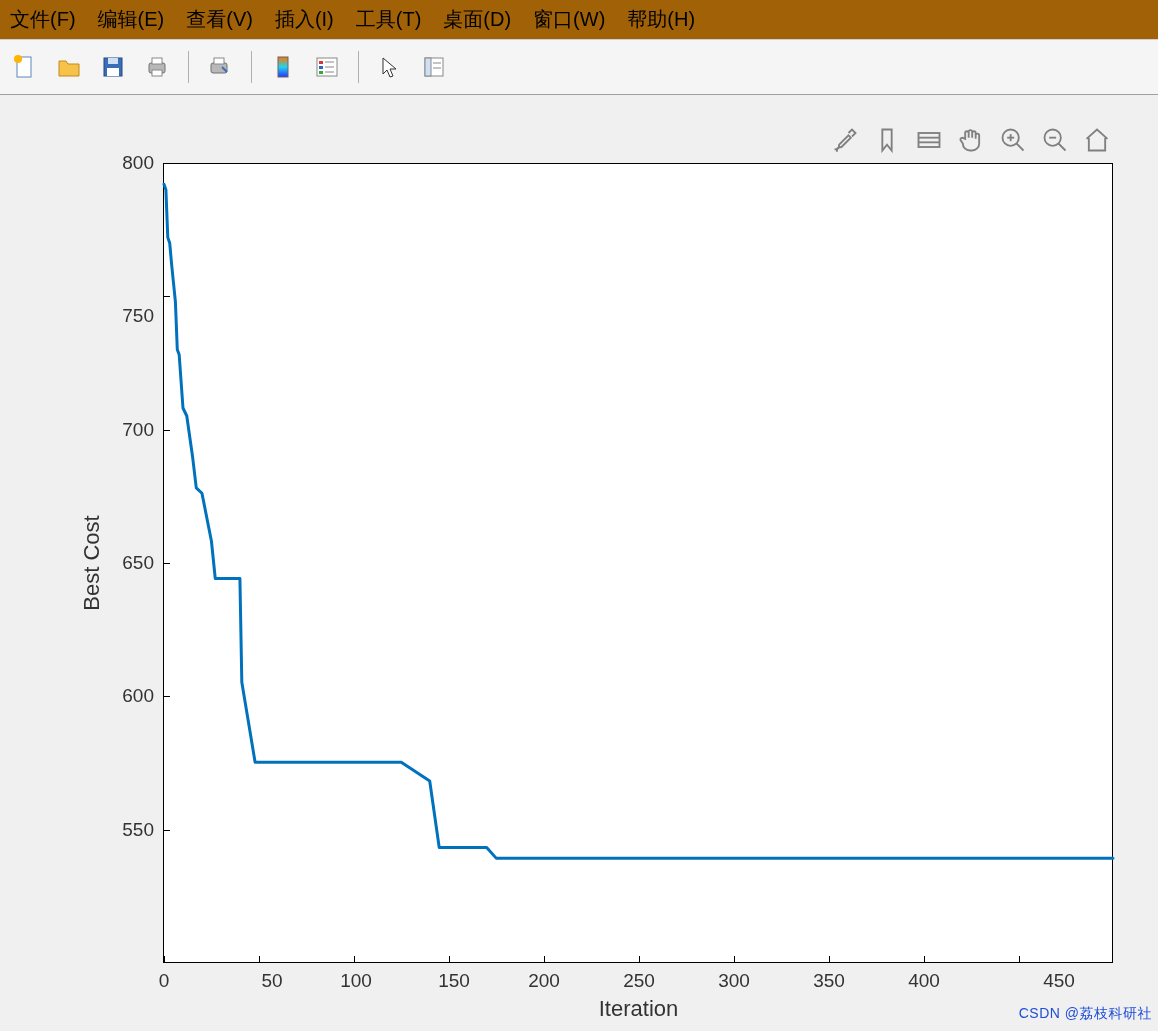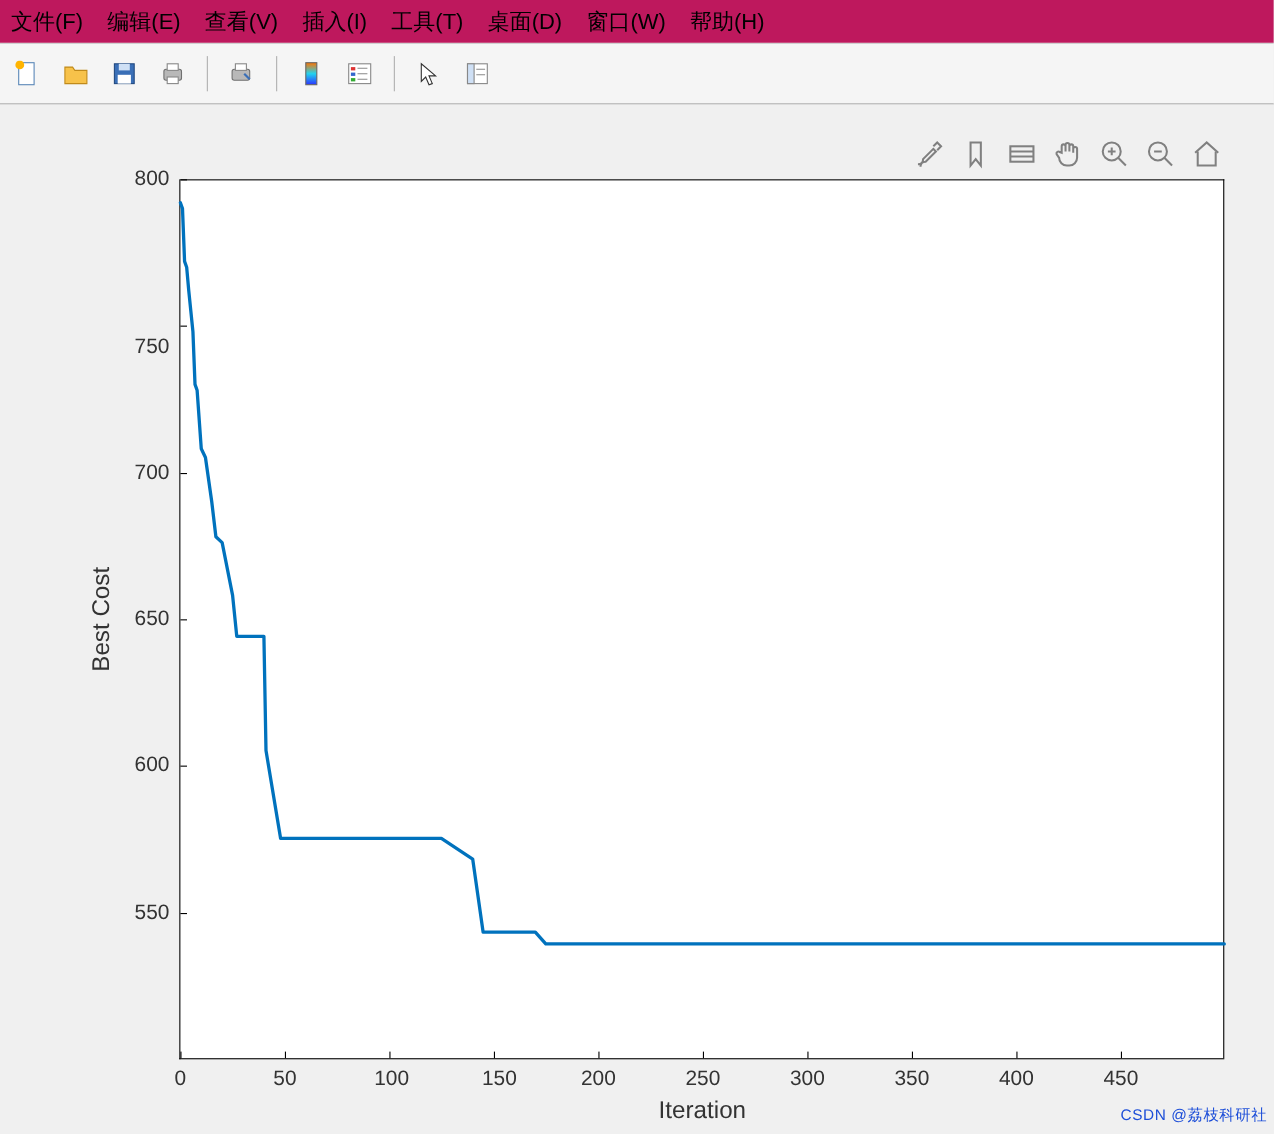--- a/index.html
+++ b/index.html
@@ -10,21 +10,21 @@
     background: #f0f0f0;
     font-family: "Microsoft YaHei", Arial, sans-serif;
     overflow: hidden;
   }
   .menubar {
     display: flex;
     gap: 22px;
     padding: 6px 10px 6px 10px;
     font-size: 20px;
     color: #000;
-    background: #be185d;
+    background: #a16207;
   }
   .menubar span { cursor: default; }
   .toolbar {
     display: flex;
     align-items: center;
     gap: 6px;
     padding: 4px 6px;
     background: #f5f5f5;
     border-top: 1px solid #d0d0d0;
     border-bottom: 1px solid #a0a0a0;
@@ -277,34 +277,34 @@
       <div class="tick-y" style="top: 400px;">650</div>
       <div class="tickmark-y" style="top: 400px;"></div>
       <div class="tick-y" style="top: 266.667px;">700</div>
       <div class="tickmark-y" style="top: 266.667px;"></div>
       <div class="tick-y" style="top: 133.333px; margin-top: 20px;">750</div>
       <div class="tickmark-y" style="top: 133.333px;"></div>
       <div class="tick-y" style="top: 0px;">800</div>
       <div class="tickmark-y" style="top: 0px;"></div>
       <div class="tick-x" style="left: 0px;">0</div>
       <div class="tickmark-x" style="left: 0px;"></div>
-      <div class="tick-x" style="left: 95px;">50</div>
+      <div class="tick-x" style="left: 108px;">50</div>
       <div class="tickmark-x" style="left: 95px;"></div>
       <div class="tick-x" style="left: 192px;">100</div>
       <div class="tickmark-x" style="left: 190px;"></div>
       <div class="tick-x" style="left: 290px; text-align: center;">150</div>
       <div class="tickmark-x" style="left: 285px;"></div>
       <div class="tick-x" style="left: 380px;">200</div>
       <div class="tickmark-x" style="left: 380px;"></div>
       <div class="tick-x" style="left: 475px;">250</div>
       <div class="tickmark-x" style="left: 475px;"></div>
       <div class="tick-x" style="left: 570px;">300</div>
       <div class="tickmark-x" style="left: 570px;"></div>
       <div class="tick-x" style="left: 665px;">350</div>
       <div class="tickmark-x" style="left: 665px;"></div>
       <div class="tick-x" style="left: 760px;">400</div>
       <div class="tickmark-x" style="left: 760px;"></div>
-      <div class="tick-x" style="left: 855px;">450</div>
+      <div class="tick-x" style="left: 895px;">450</div>
       <div class="tickmark-x" style="left: 855px;"></div>
     </div>
 
   <div class="watermark">CSDN @荔枝科研社</div>
 </div>
 
 </body></html>

